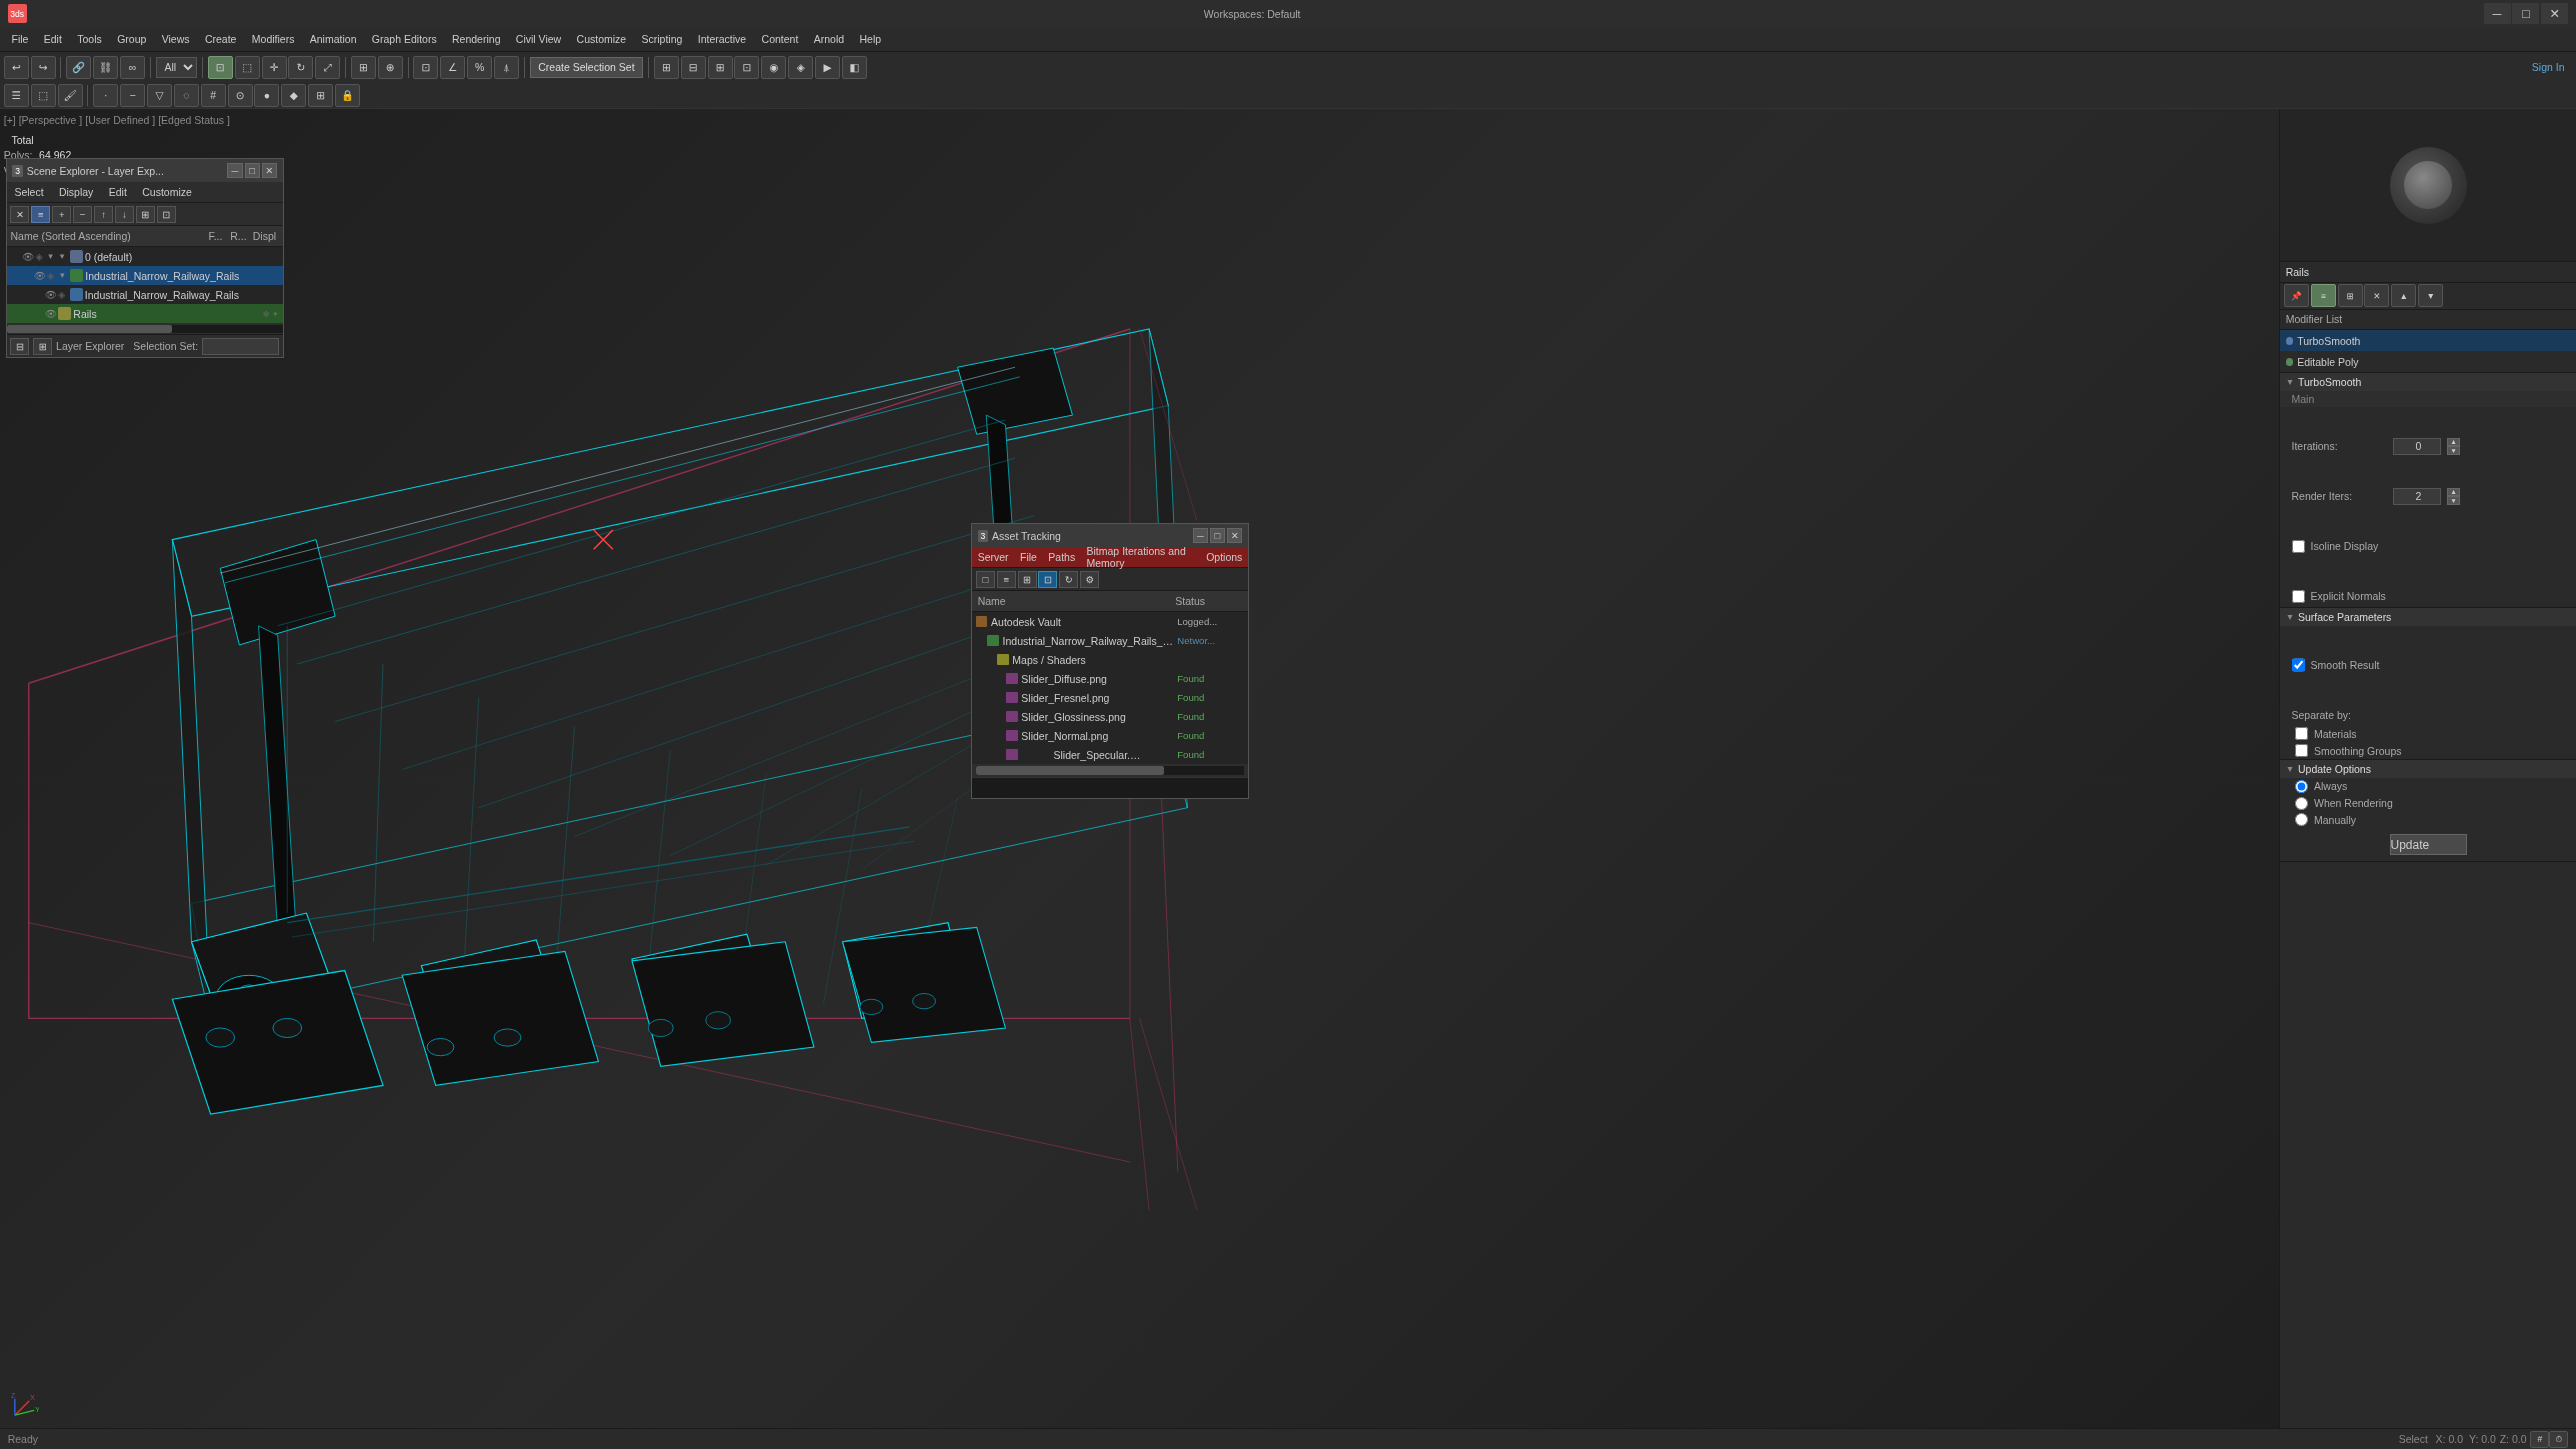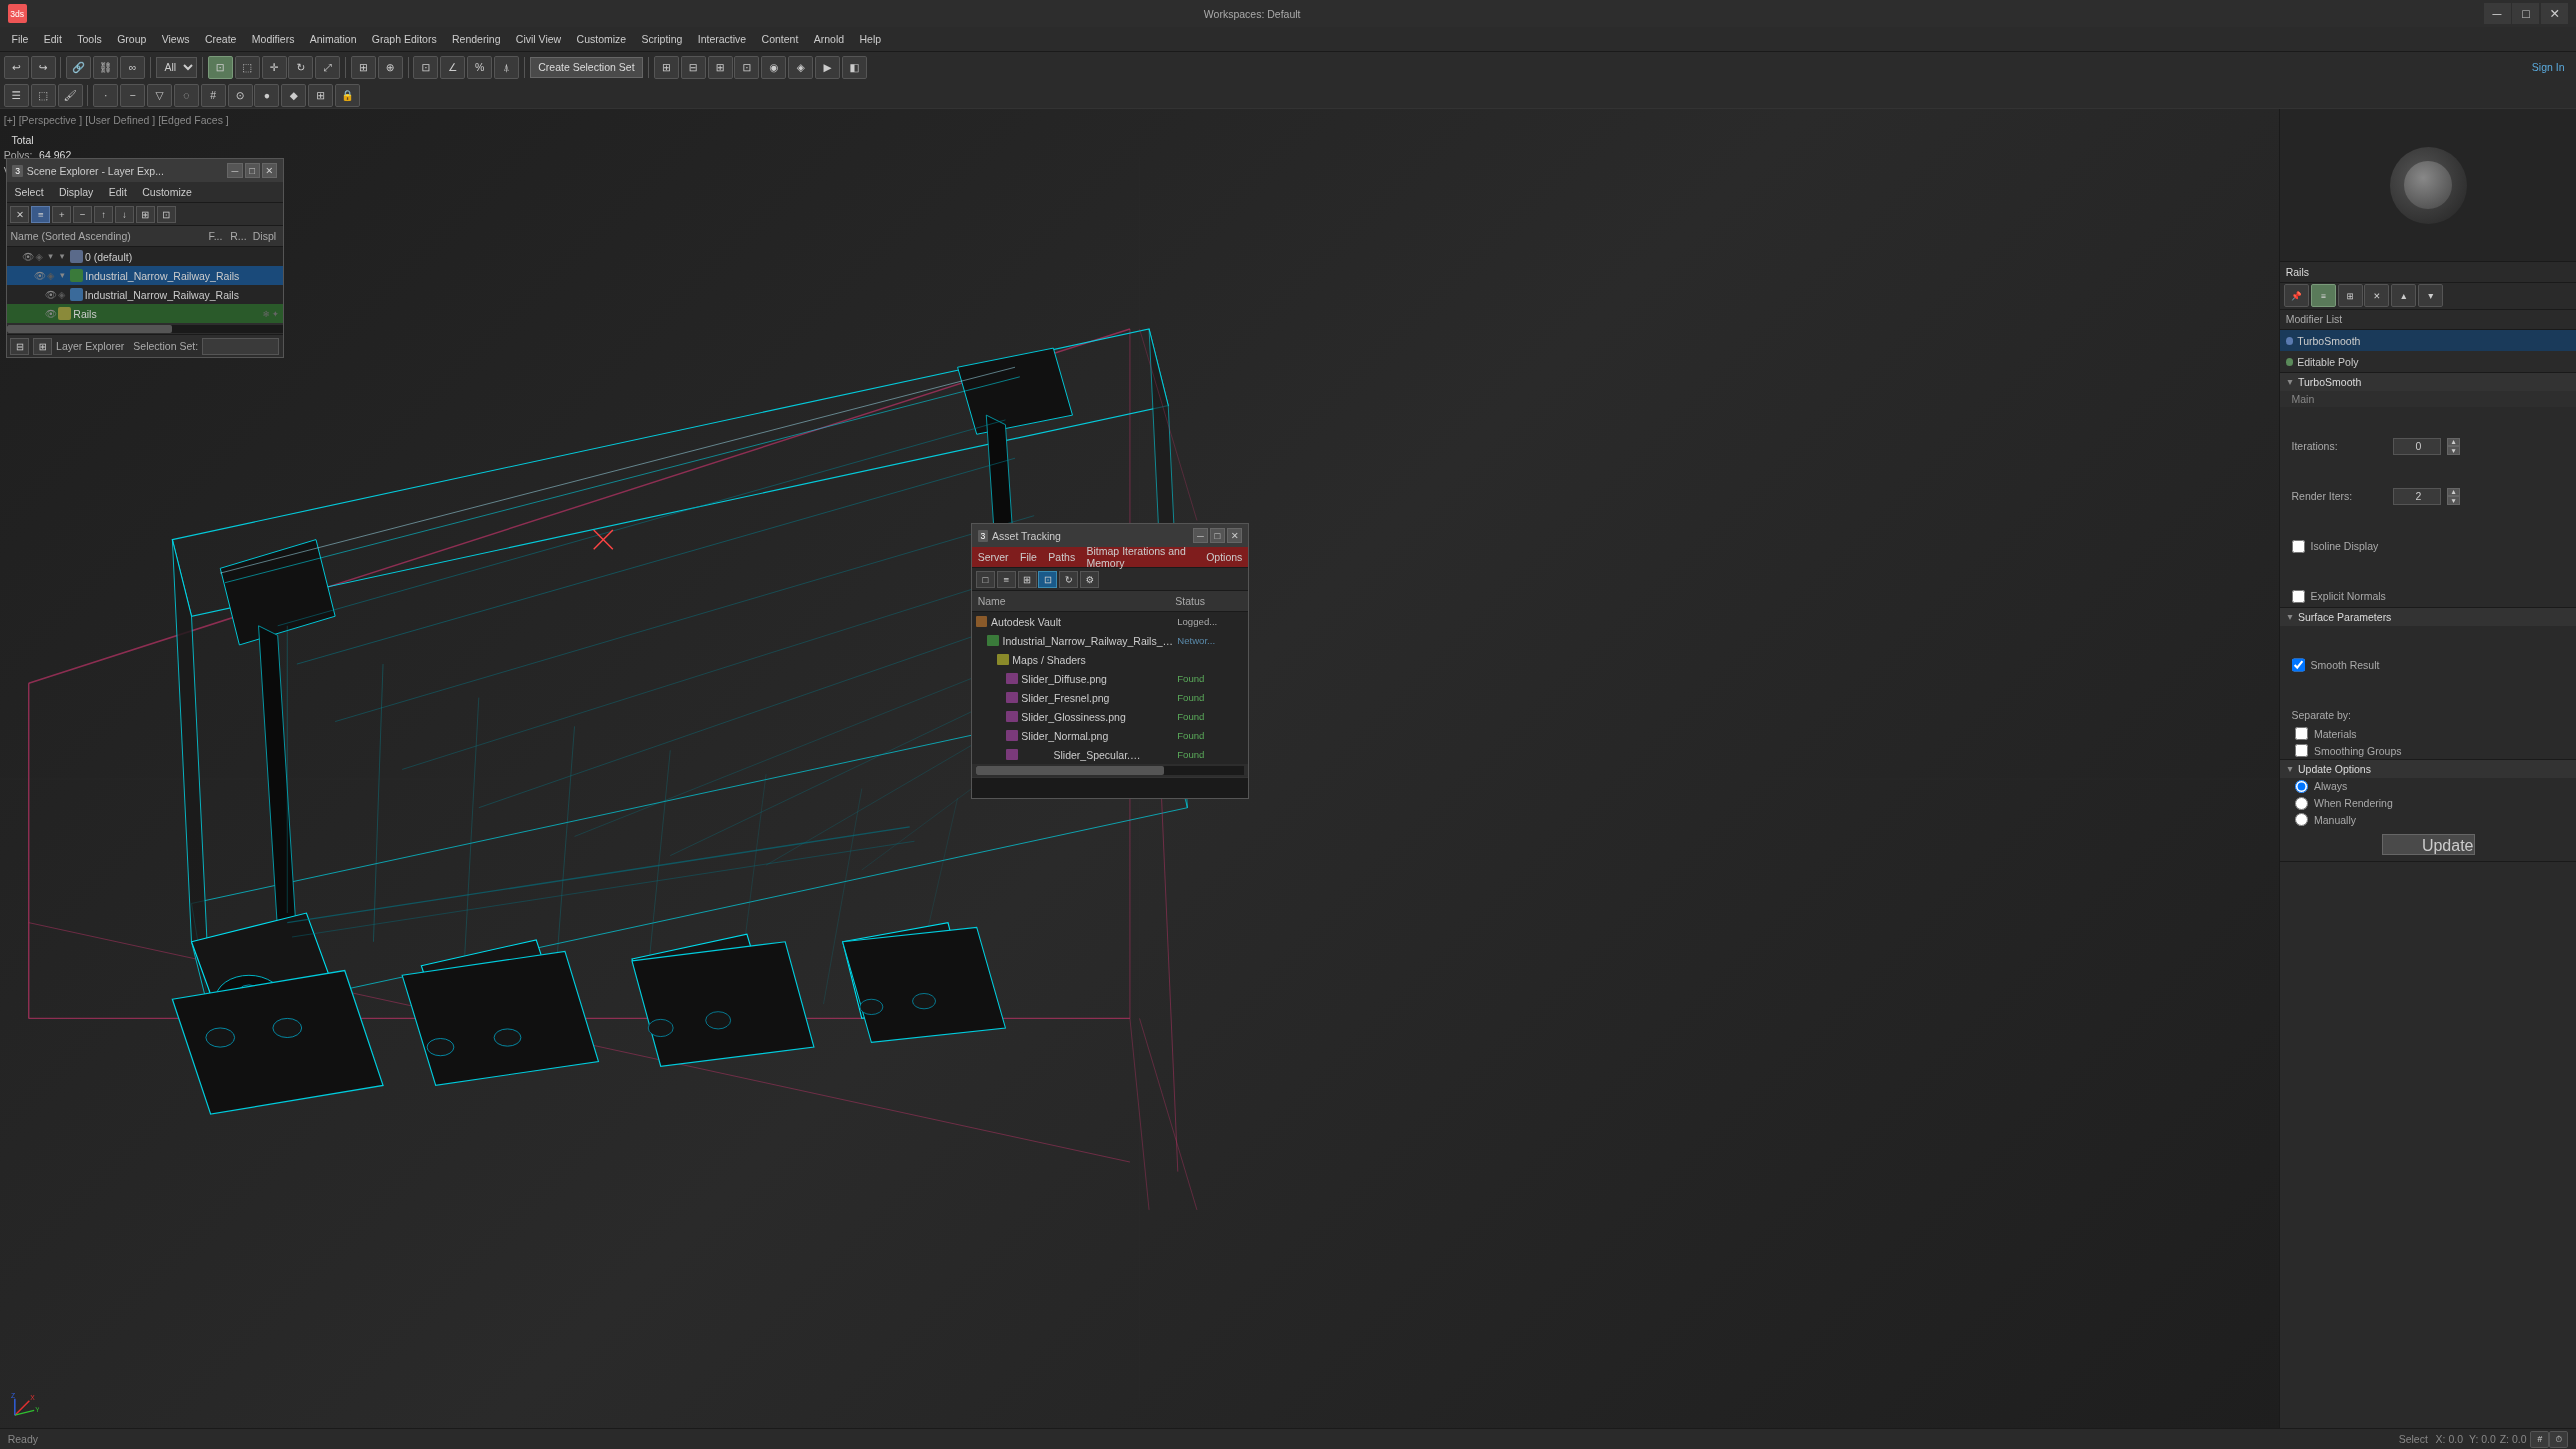--- a/index.html
+++ b/index.html
@@ -345,28 +345,28 @@
       color: #aaa;
     }
     .prop-radio-row input[type="radio"] {
       cursor: pointer;
     }
 
     
     .update-btn {
       margin: 5.7px auto;
       display: block;
-      width: 93px;
+      width: 77px;
       height: 21px;
       background: #4a4a4a;
       border: 1px solid #666;
       color: #ccc;
-      font-size: 16px;
-      cursor: pointer;
-      text-align: right;
+      font-size: 12px;
+      cursor: pointer;
+      text-align: left;
       line-height: 21px;
     }
 
     
     #scene-explorer {
       position: absolute;
       top: 158px;
       left: 5.7px;
       width: 278px;
       background: #2d2d2d;
@@ -739,21 +739,21 @@
   <button class="tb-btn">#</button>
   <button class="tb-btn">⊙</button>
   <button class="tb-btn">●</button>
   <button class="tb-btn">◆</button>
   <button class="tb-btn">⊞</button>
   <button class="tb-btn">🔒</button>
 </div>
 
 <div id="viewport-info">
   <div class="breadcrumb">
-    <span>[+] [Perspective ] [User Defined ] [Edged Faces ]</span>
+    <span>[+] [Perspective ] [User Defined ] [Edged Status ]</span>
   </div>
   <div id="stats">
     <div><span style="color:#ddd;margin-left:7.7px;">Total</span></div>
     <div>
       <span>Polys:</span>
       <span style="margin-left:3.8px;color:#ddd;">64 962</span>
     </div>
     <div>
       <span>Verts:</span>
       <span style="margin-left:3.8px;color:#ddd;">33 911</span>

